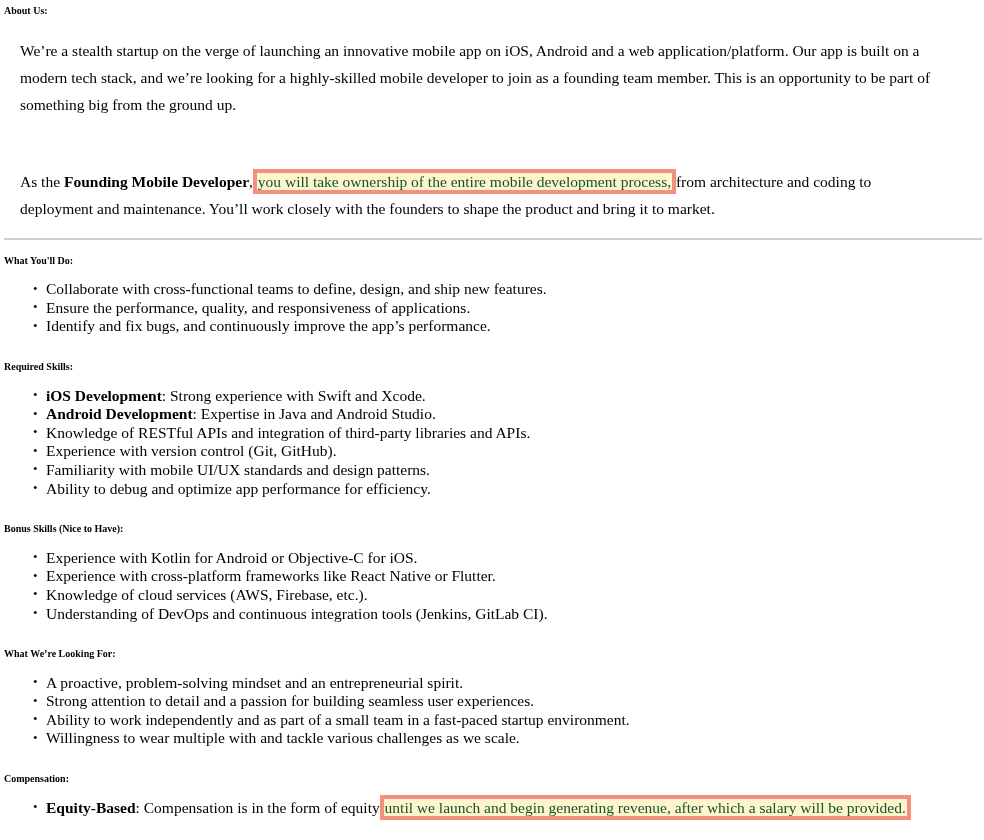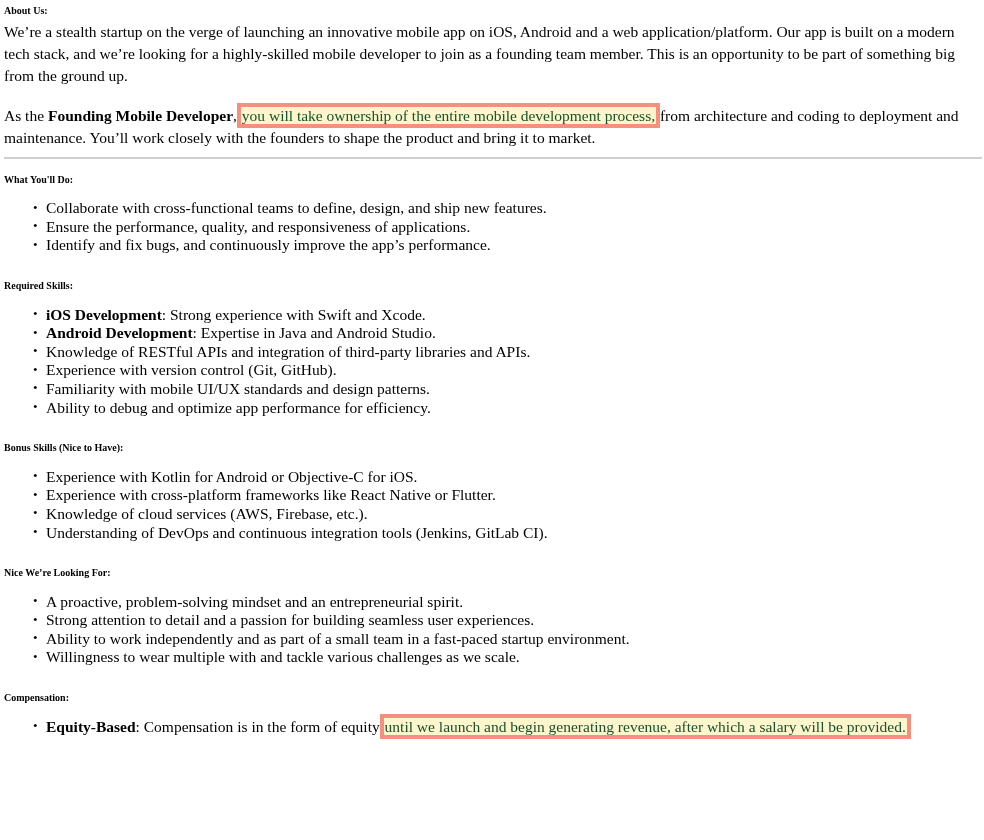--- a/index.html
+++ b/index.html
@@ -22,23 +22,23 @@
     box-sizing: border-box;
     width: 984px;
   }
   .heading {
     font-weight: bold;
     font-size: 10px;
     line-height: 18.6px;
     margin: 0;
   }
   .para {
-    margin: 0;
+    margin: 16px;
     max-width: 960px;
-    line-height: 22px;
+    line-height: 27px;
   }
   .gap-sm { height: 18px; }
   .gap-lg { height: 22px; }
   .gap-xs { height: 10px; }
   hr.rule {
     border: none;
     border-top: 2px solid #cfcfcf;
     margin: 8px 0 12px 0;
     width: 978px;
   }
@@ -120,21 +120,21 @@
       <li>Experience with Kotlin for Android or Objective-C for iOS.</li>
       <li>Experience with cross-platform frameworks like React Native or Flutter.</li>
       <li>Knowledge of cloud services (AWS, Firebase, etc.).</li>
       <li>Understanding of DevOps and continuous integration tools (Jenkins, GitLab CI).</li>
     </ul>
   </div>
 
   <div class="gap-lg"></div>
 
   <div>
-    <div class="heading">Nice We’re Looking For:</div>
+    <div class="heading">What We’re Looking For:</div>
     <div class="gap-xs"></div>
     <ul class="bullets">
       <li>A proactive, problem-solving mindset and an entrepreneurial spirit.</li>
       <li>Strong attention to detail and a passion for building seamless user experiences.</li>
       <li>Ability to work independently and as part of a small team in a fast-paced startup environment.</li>
       <li>Willingness to wear multiple with and tackle various challenges as we scale.</li>
     </ul>
   </div>
 
   <div class="gap-lg"></div>

